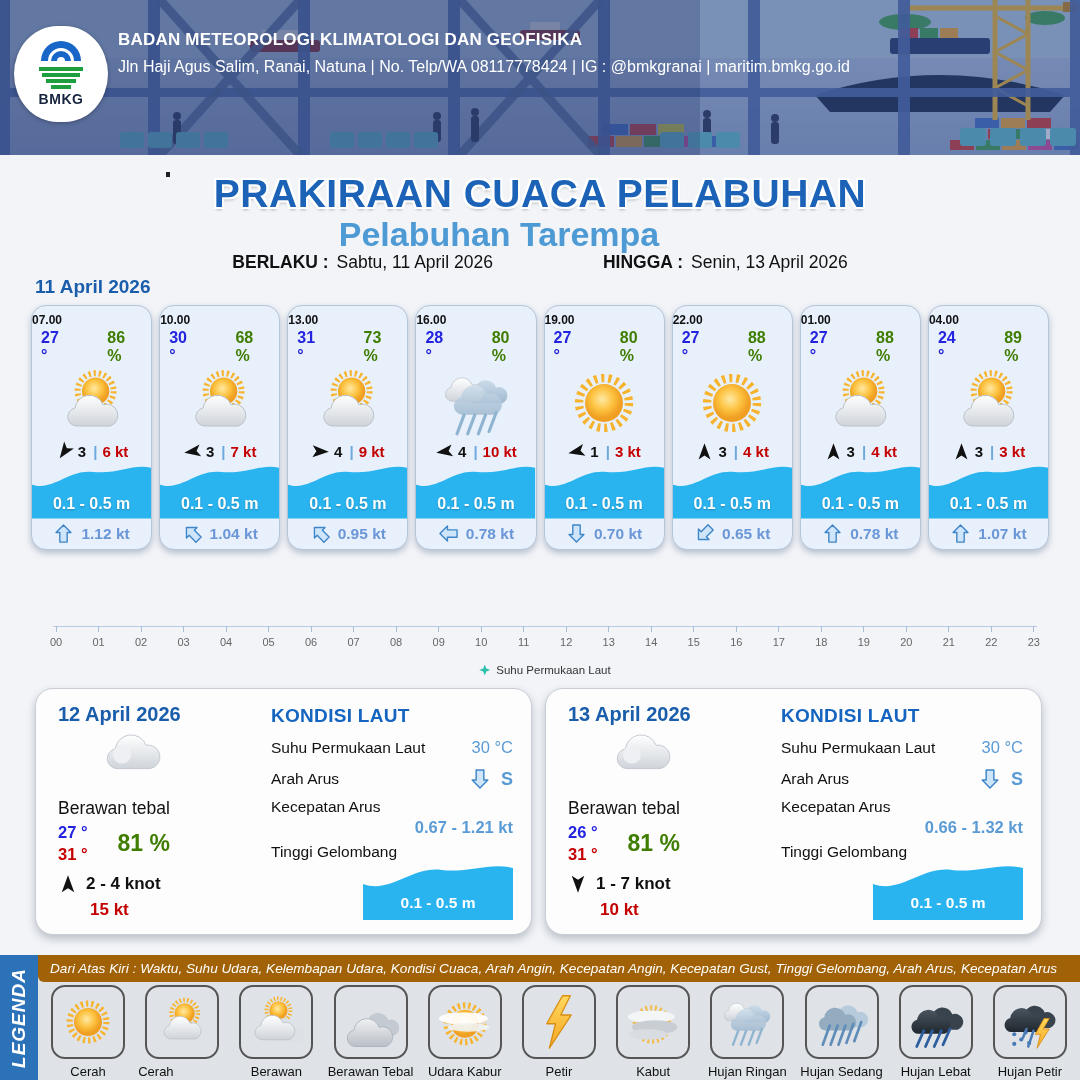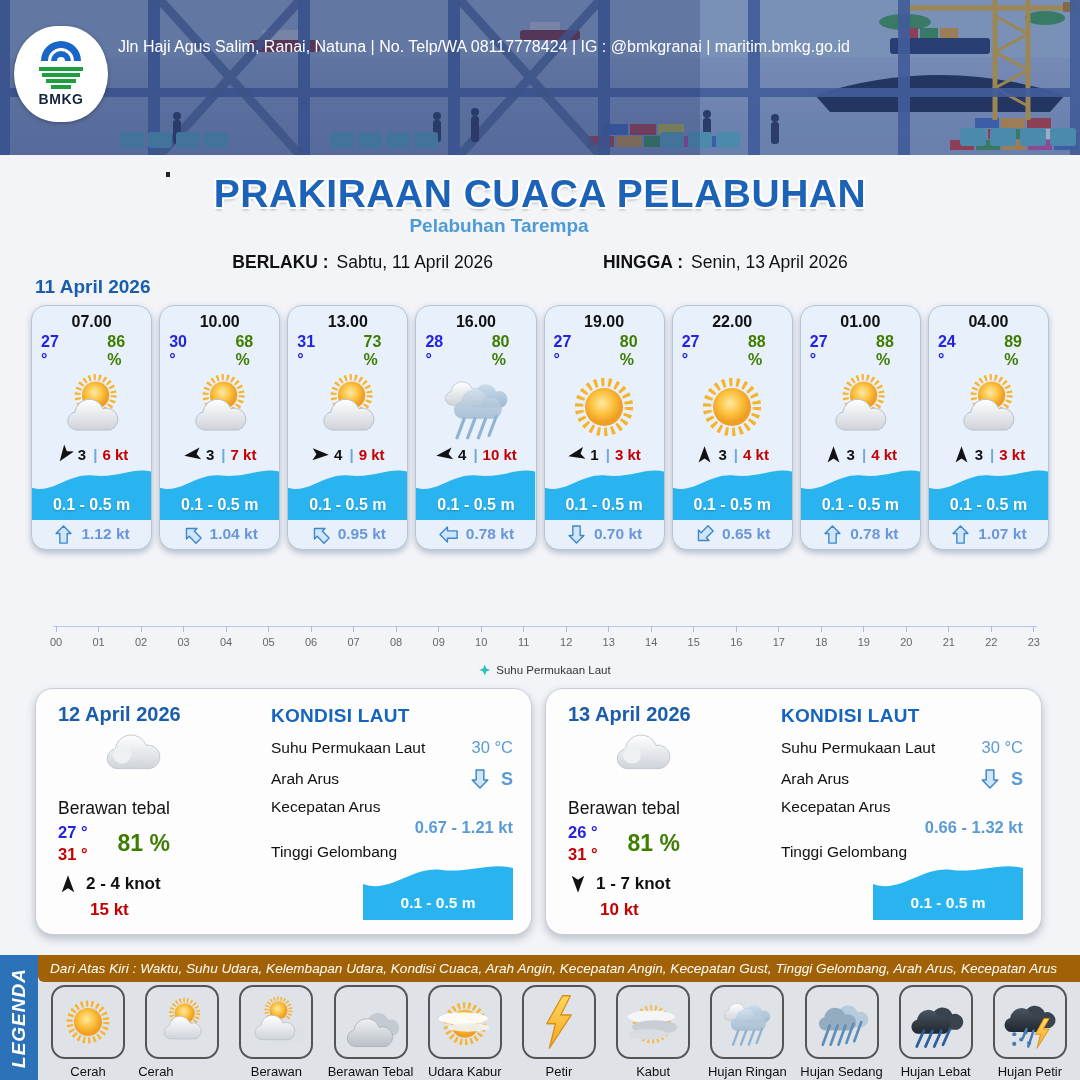--- a/index.html
+++ b/index.html
@@ -15,31 +15,31 @@
   .logo{position:absolute;left:14px;top:26px;width:94px;height:96px;background:#fff;
         border-radius:46% 46% 46% 46%/50%;z-index:6;display:flex;flex-direction:column;
         align-items:center;justify-content:center;box-shadow:0 1px 4px rgba(0,0,0,.3);}
   .logo-txt{font-size:14px;font-weight:bold;color:#16233f;margin-top:-2px;letter-spacing:.5px;}
   
   .dot{position:absolute;left:166px;top:172px;width:4px;height:5px;background:#222;}
   .title{position:absolute;left:0;top:172px;width:1080px;text-align:center;
          font-size:39px;font-weight:bold;color:#1c63b8;letter-spacing:.5px;
          text-shadow:2px 2px 0 #fff,-2px 2px 0 #fff,2px -2px 0 #fff,-2px -2px 0 #fff,0 3px 3px rgba(0,0,0,.25);}
   .subtitle{position:absolute;left:0;top:215px;width:998px;text-align:center;
-         font-size:19px;font-weight:bold;color:#4d9ad5;}
+         font-size:34px;font-weight:bold;color:#4d9ad5;}
   .valid-row{position:absolute;left:0;top:252px;width:1080px;display:flex;justify-content:center;
          gap:110px;font-size:17.5px;}
   .valid-row b{font-weight:bold;}
   .valid-row span{margin-left:8px;}
   
   .fdate{position:absolute;left:35px;top:276px;font-size:19px;font-weight:bold;color:#1a5dab;}
   .cards{position:absolute;left:31px;top:305px;width:1018px;display:flex;gap:7px;}
   .card{width:121px;height:243px;background:#e7f0fb;border:1px solid #b5c6da;border-radius:15px;
         box-shadow:0 3px 6px rgba(70,90,120,.35);display:flex;flex-direction:column;overflow:hidden;}
-  .c-time{text-align:center;font-size:16px;font-weight:bold;margin-top:7px;}
+  .c-time{font-size:12px;font-weight:bold;margin-top:7px;}
   .c-row{display:flex;justify-content:space-between;padding:2px 9px 0 9px;font-size:16px;font-weight:bold;}
   .c-temp{color:#2323e0;}
   .c-hum{color:#3f7d00;margin-left:39px;}
   .c-icon{height:80px;display:flex;align-items:center;justify-content:center;}
   .c-icon svg{width:76px;height:76px;}
   .c-wind{display:flex;align-items:center;justify-content:center;gap:4px;font-size:15px;font-weight:bold;height:24px;}
   .c-wind .navarrow{width:19px;height:19px;color:#111;}
   .c-sep{color:#6ea8dc;margin:0 1px 0 3px;font-weight:bold;}
   .c-wspd{color:#c40000;}
   .c-wave{position:relative;height:68px;margin-top:auto;}
@@ -418,20 +418,21 @@
         <g fill="#1d9e3f">
           <rect x="6" y="26" width="44" height="4"></rect>
           <rect x="9" y="32" width="38" height="4"></rect>
           <rect x="13" y="38" width="30" height="4"></rect>
           <rect x="18" y="44" width="20" height="4"></rect>
         </g>
       </svg>
       <div class="logo-txt">BMKG</div>
     </div>
     <div class="hdr-text">
+      <div class="hdr-org">BADAN METEOROLOGI KLIMATOLOGI DAN GEOFISIKA</div>
       <div class="hdr-addr">Jln Haji Agus Salim, Ranai, Natuna  | No. Telp/WA 08117778424 | IG : @bmkgranai | maritim.bmkg.go.id</div>
     </div>
   </div>
 
   <div class="dot"></div>
   <div class="title">PRAKIRAAN CUACA PELABUHAN</div>
   <div class="subtitle">Pelabuhan Tarempa</div>
   <div class="valid-row">
     <div><b>BERLAKU :</b><span>Sabtu, 11 April 2026</span></div>
     <div><b>HINGGA :</b><span>Senin, 13 April 2026</span></div>

